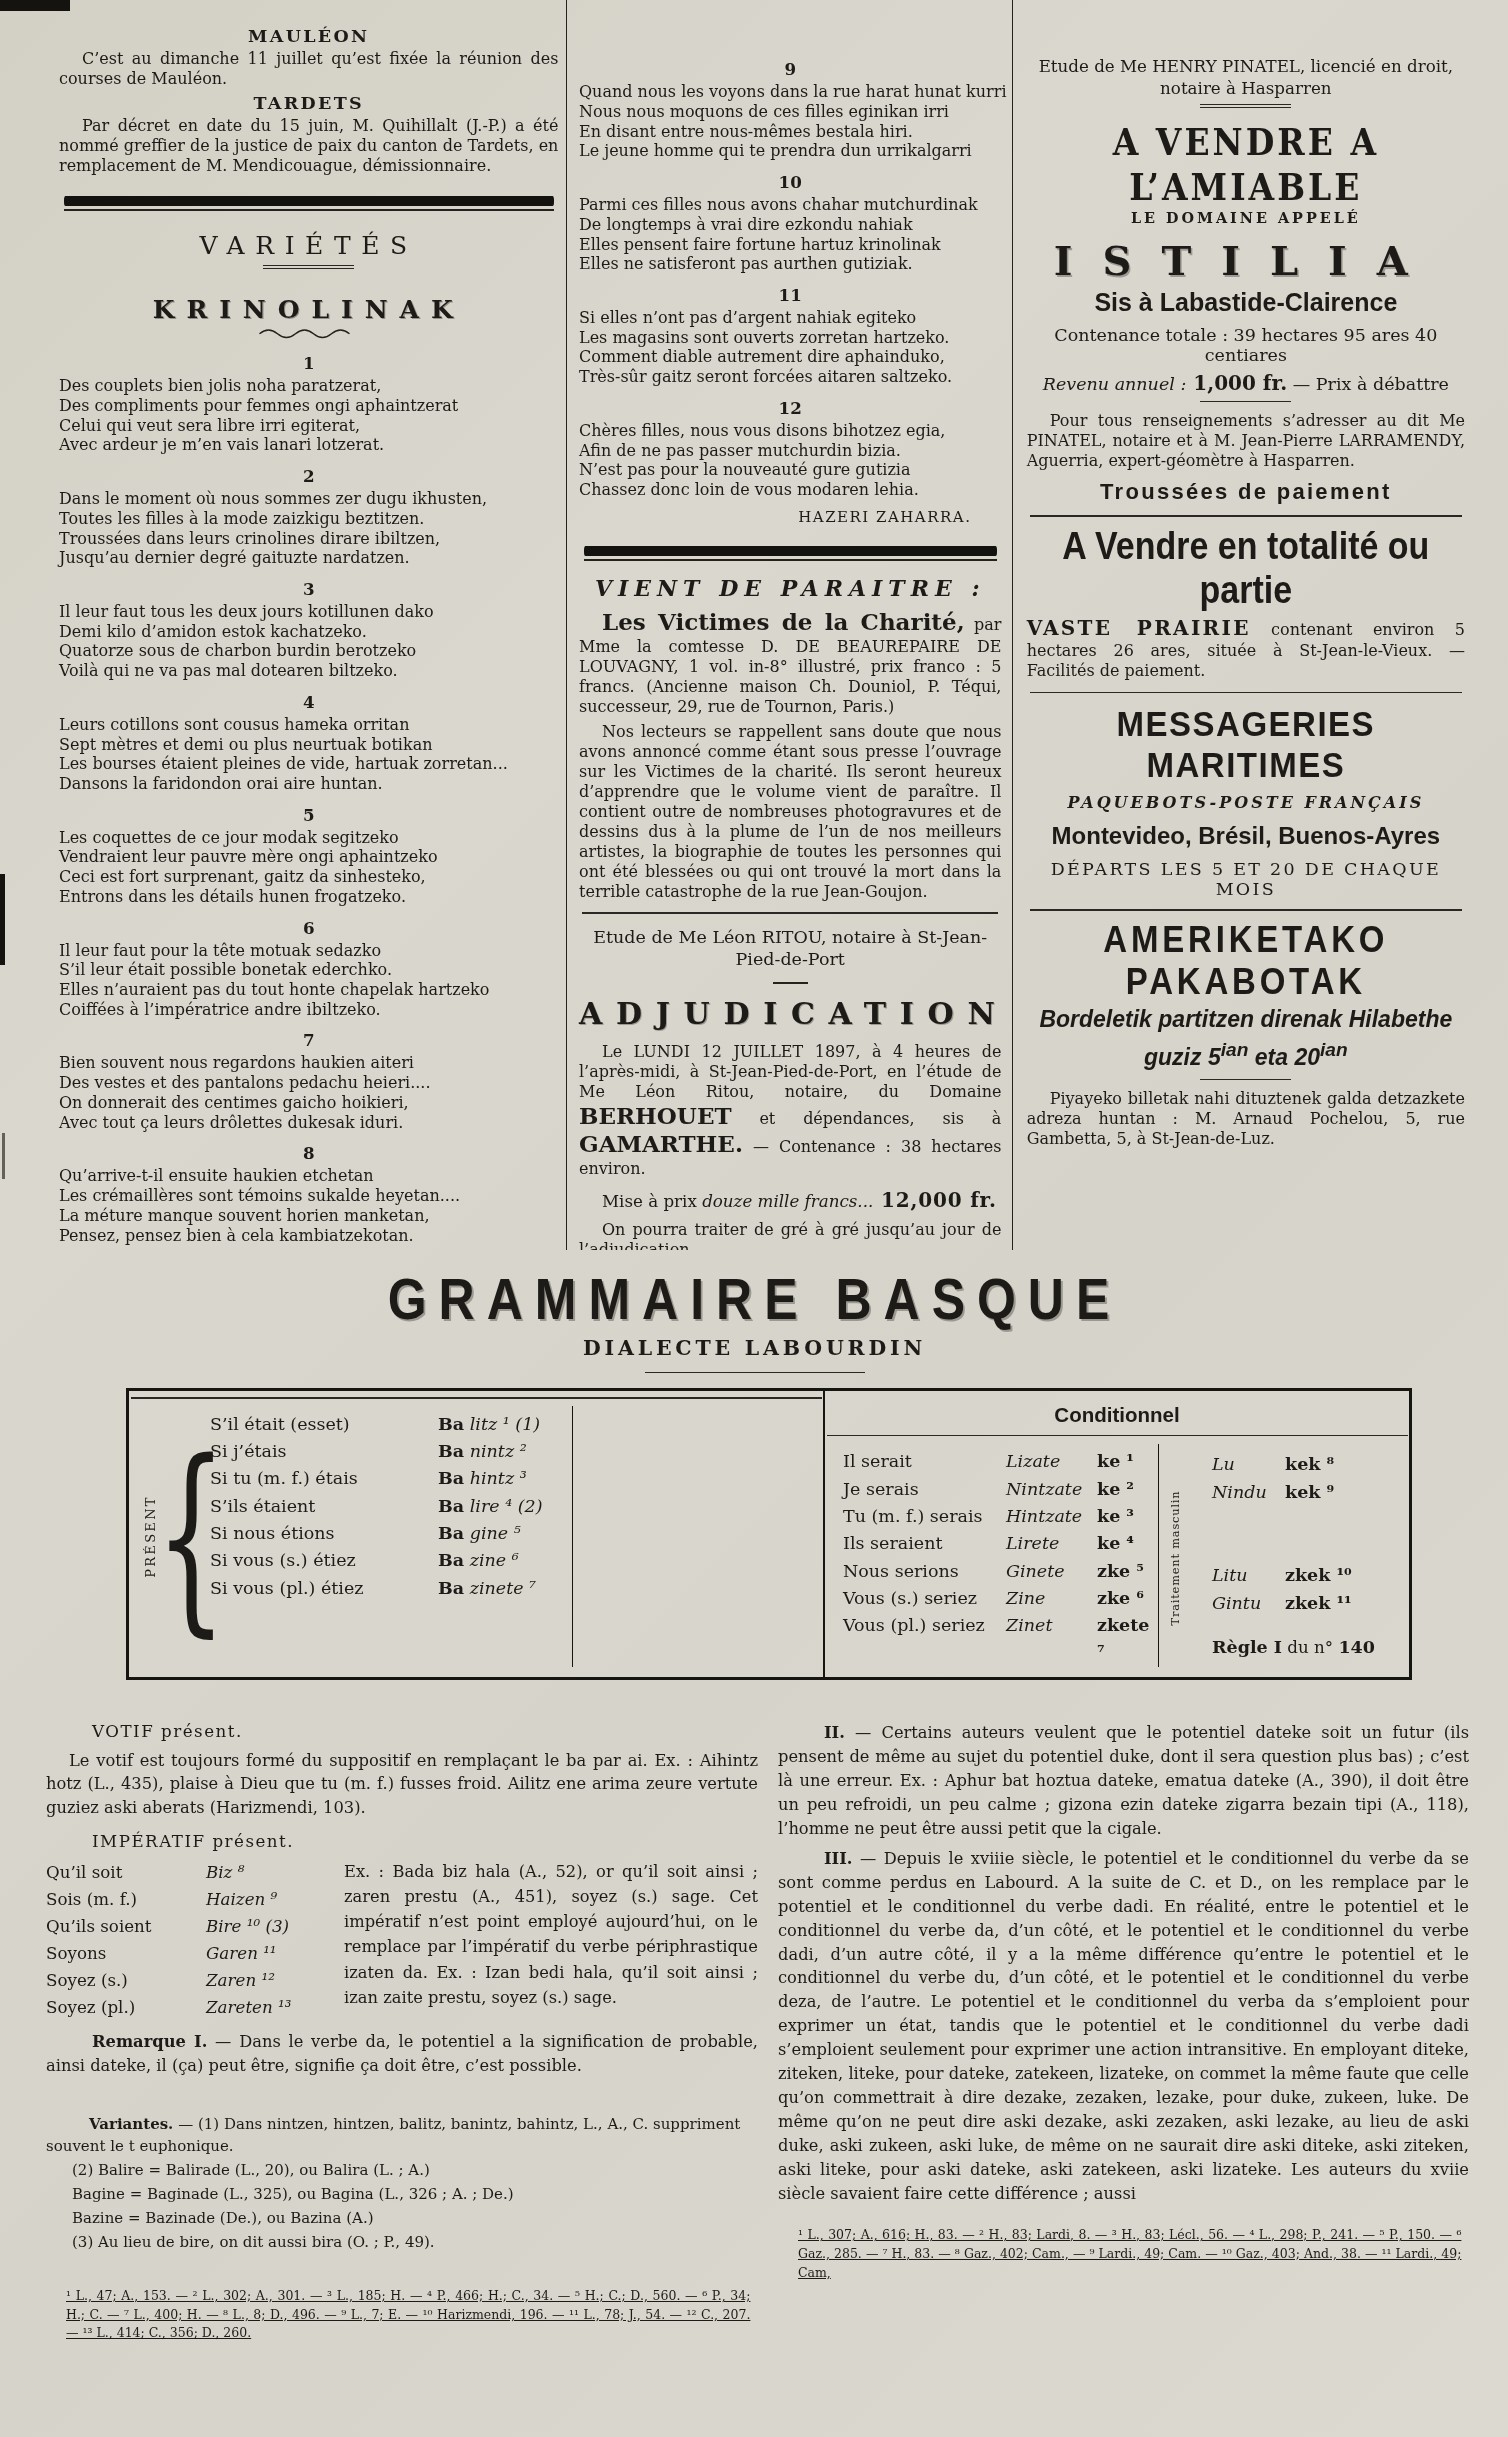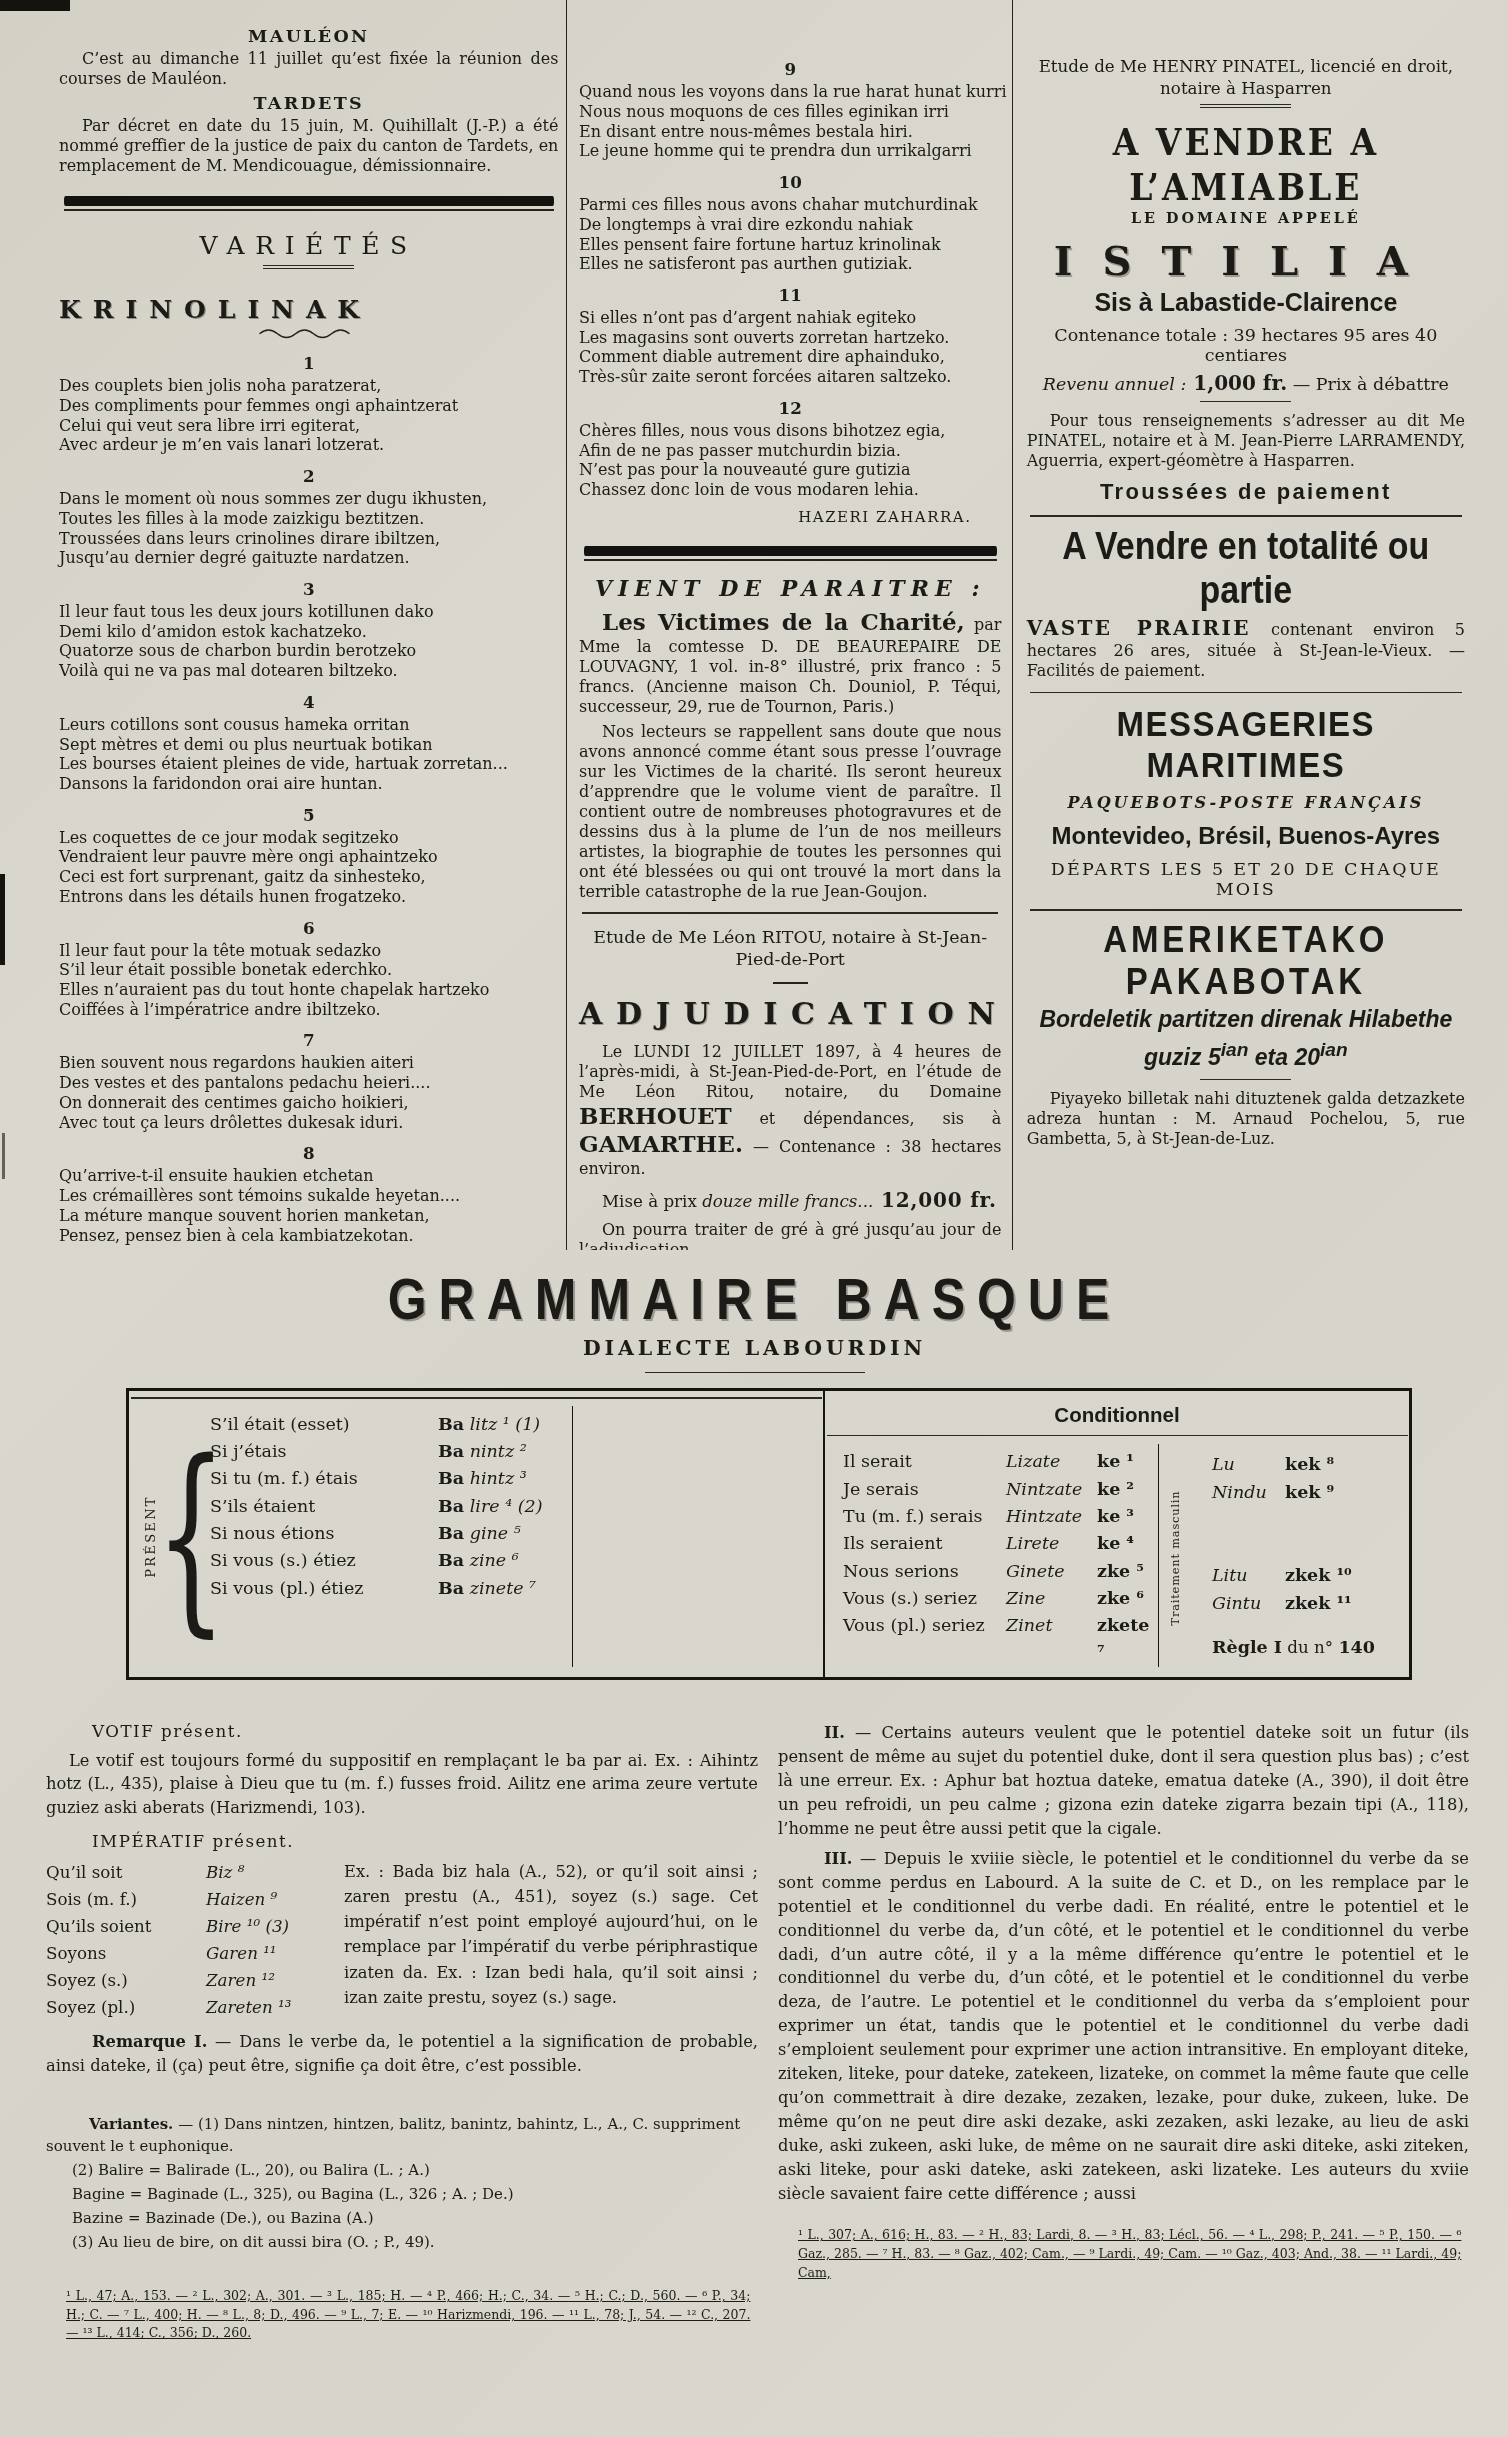--- a/index.html
+++ b/index.html
@@ -19,21 +19,21 @@
   .head-sm{font-weight:bold;font-size:17.5px;letter-spacing:2.3px;text-align:center;margin:4.6px 0 3px;}
   .para{font-size:16px;line-height:1.25;text-align:justify;}
   .para .ind{display:inline-block;width:23px;}
   .indented{text-indent:23px;}
   .fat-bar{height:10px;background:#14120e;margin:20px 4.6px 3px;border-radius:1.5px/4.6px;}
   .thin-line{height:2.3px;background:#24221d;margin:0 4.6px;}
   .rule-1{height:1.5px;background:#2a2822;margin:10.6px 3px;}
   .rule-short{width:91px;height:1.5px;background:#2a2822;margin:6px auto;}
   .rule-short2{width:91px;border-top:1.5px solid #2a2822;border-bottom:0.8px solid #2a2822;height:2.3px;margin:4.6px auto;}
   .varietes{font-size:25px;letter-spacing:10.6px;text-align:center;margin-top:20px;}
-  .krinolinak{font-size:25px;font-weight:bold;letter-spacing:12px;margin-top:26px;text-shadow:1.1px 1.1px 0 rgba(20,18,14,.35);}
+  .krinolinak{font-size:25px;font-weight:bold;letter-spacing:12px;text-align:center;margin-top:26px;text-shadow:1.1px 1.1px 0 rgba(20,18,14,.35);}
   .verse{margin-top:10.6px;}
   .verse-num{text-align:center;font-weight:bold;font-size:16.7px;margin-bottom:3px;}
   .verse-lines div{font-size:16px;line-height:1.24;white-space:nowrap;}
   .signature{text-align:right;font-size:15px;letter-spacing:1.5px;margin:7.6px 30px 0 0;}
   .vient-title{font-size:22px;font-weight:bold;font-style:italic;letter-spacing:6px;text-align:center;margin:13.7px 0 7.6px;}
   .lead-b{font-weight:bold;}
   .lead-b.big{font-size:23px;}
   .etude-line{font-size:17.5px;text-align:center;line-height:1.3;margin-top:12px;}
   .mini-dash{width:35px;height:2.3px;background:#24221d;margin:10.6px auto;}
   .adjudication{font-size:30px;font-weight:bold;letter-spacing:13.7px;text-align:center;margin:12px 0 10.6px;text-shadow:1.1px 1.1px 0 rgba(20,18,14,.3);}
@@ -226,21 +226,21 @@
           <div>Elles pensent faire fortune hartuz krinolinak</div>
           <div>Elles ne satisferont pas aurthen gutiziak.</div>
         </div>
     </div>
     <div class="verse">
       <div class="verse-num">11</div>
       <div class="verse-lines">
           <div>Si elles n’ont pas d’argent nahiak egiteko</div>
           <div>Les magasins sont ouverts zorretan hartzeko.</div>
           <div>Comment diable autrement dire aphainduko,</div>
-          <div>Très-sûr zaite seront forcées aitaren saltzeko.</div>
+          <div>Très-sûr gaitz seront forcées aitaren saltzeko.</div>
         </div>
     </div>
     <div class="verse">
       <div class="verse-num">12</div>
       <div class="verse-lines">
           <div>Chères filles, nous vous disons bihotzez egia,</div>
           <div>Afin de ne pas passer mutchurdin bizia.</div>
           <div>N’est pas pour la nouveauté gure gutizia</div>
           <div>Chassez donc loin de vous modaren lehia.</div>
         </div>

